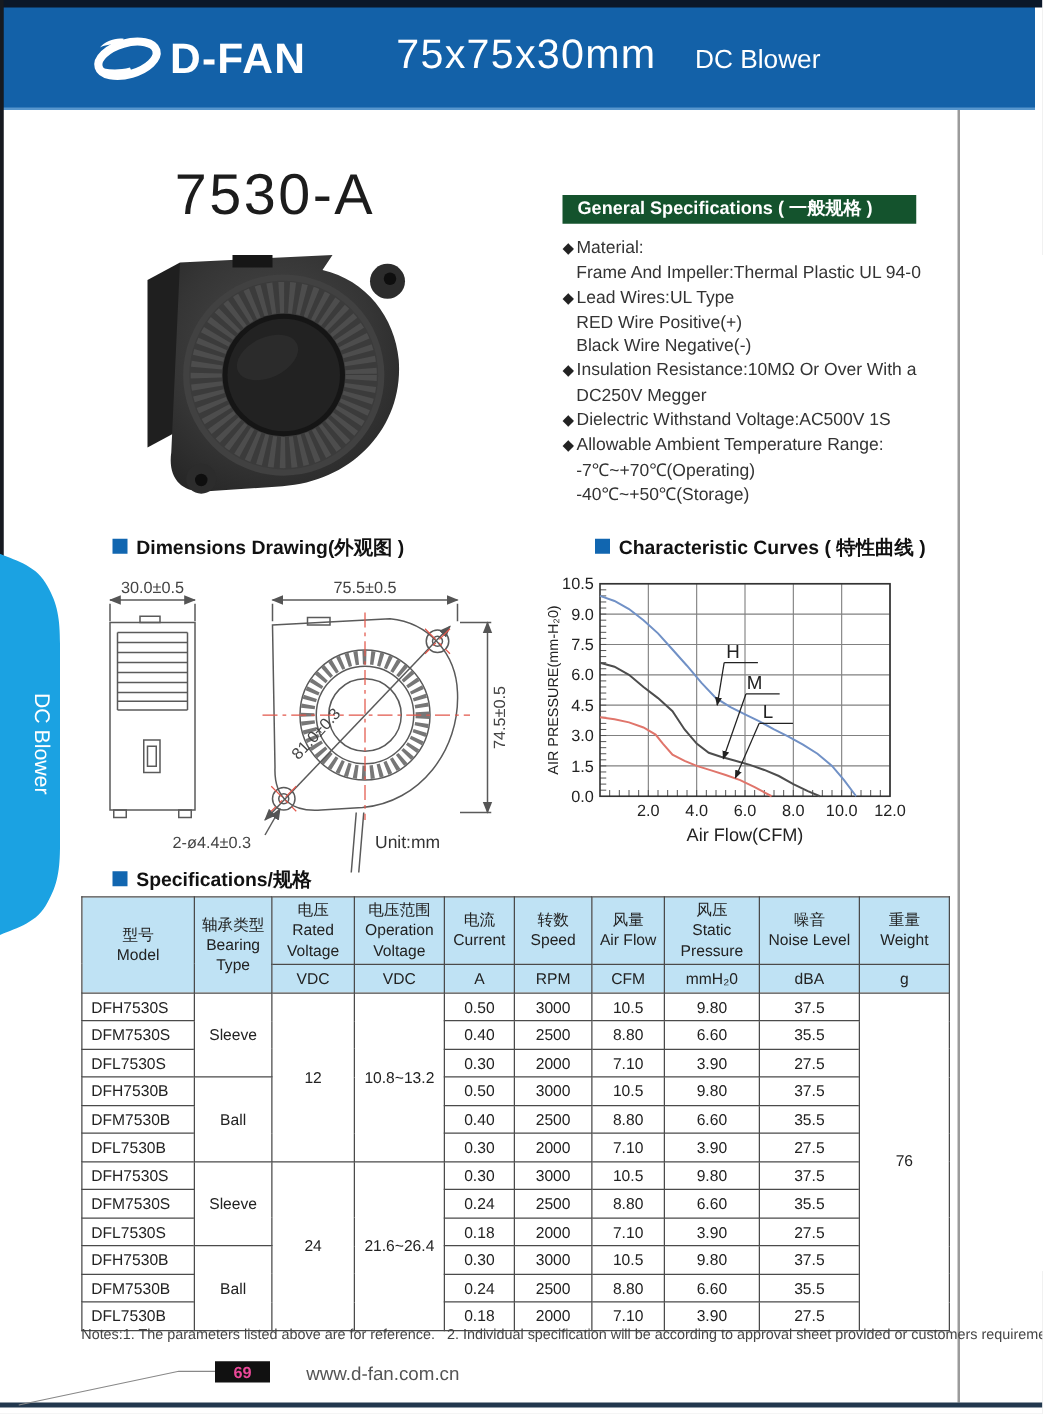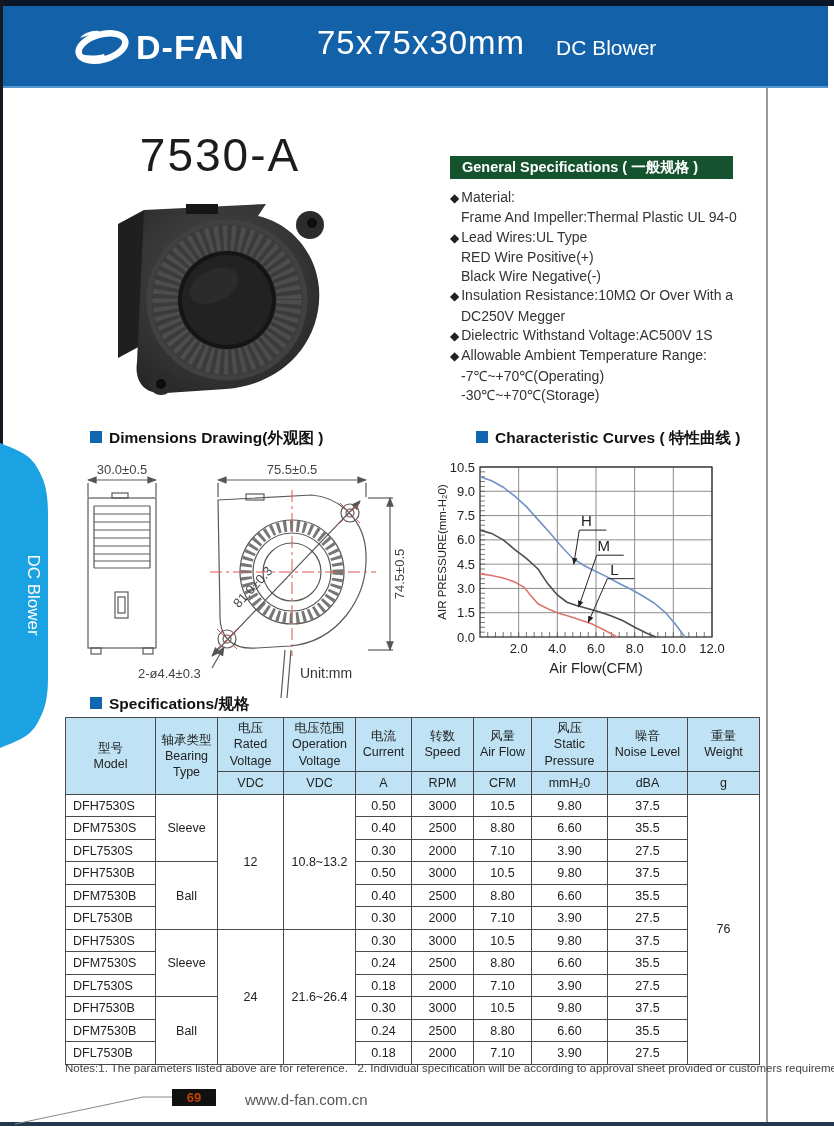--- a/index.html
+++ b/index.html
@@ -43,21 +43,21 @@
   
   #spec-table{position:absolute;left:65px;top:717px;width:695px;border-collapse:collapse;table-layout:fixed;}
   #spec-table th,#spec-table td{border:1px solid #4a4a4a;}
   #spec-table thead th{background:#bfe2f4;font-weight:normal;font-size:12.5px;color:#222;
                        text-align:center;vertical-align:middle;line-height:1.3;padding:2px 1px;}
   #spec-table thead tr.units th{height:22px;padding:0;}
   #spec-table tbody td{font-size:12.5px;color:#222;text-align:center;height:21.5px;padding:0;background:#fff;}
   #spec-table tbody td.model{text-align:left;padding-left:7px;}
   
   #notes{position:absolute;left:65px;top:1062px;width:710px;font-size:11.5px;color:#444;white-space:nowrap;}
-  #page-badge{position:absolute;left:172px;top:1089px;width:44px;height:17px;background:#111;color:#c2410c;
+  #page-badge{position:absolute;left:172px;top:1089px;width:44px;height:17px;background:#111;color:#ec4899;
               font-size:13px;font-weight:bold;text-align:center;line-height:17px;}
   #website{position:absolute;left:245px;top:1091px;font-size:15px;color:#555;}
   #foot-line{position:absolute;left:0;top:1085px;}
 </style>
 </head>
 <body>
 
 <div id="page">
 
   <div id="hdr">
@@ -117,21 +117,21 @@
       <div class="spec-line"><span class="diamond">◆</span><span>Material:</span></div>
       <div class="spec-line cont"><span>Frame And Impeller:Thermal Plastic UL 94-0</span></div>
       <div class="spec-line"><span class="diamond">◆</span><span>Lead Wires:UL Type</span></div>
       <div class="spec-line cont"><span>RED Wire Positive(+)</span></div>
       <div class="spec-line cont"><span>Black Wire Negative(-)</span></div>
       <div class="spec-line"><span class="diamond">◆</span><span>Insulation Resistance:10MΩ Or Over With a</span></div>
       <div class="spec-line cont"><span>DC250V Megger</span></div>
       <div class="spec-line"><span class="diamond">◆</span><span>Dielectric Withstand Voltage:AC500V 1S</span></div>
       <div class="spec-line"><span class="diamond">◆</span><span>Allowable Ambient Temperature Range:</span></div>
       <div class="spec-line cont"><span>-7℃~+70℃(Operating)</span></div>
-      <div class="spec-line cont"><span>-30℃~+70℃(Storage)</span></div>
+      <div class="spec-line cont"><span>-40℃~+50℃(Storage)</span></div>
     </div>
 
   <div class="sec-head" id="dims-head">
     <span class="sq"></span><span>Dimensions Drawing(外观图 )</span>
   </div>
   <div class="sec-head" id="curves-head">
     <span class="sq"></span><span>Characteristic Curves ( 特性曲线 )</span>
   </div>
   <div class="sec-head" id="table-head">
     <span class="sq"></span><span>Specifications/规格</span>

